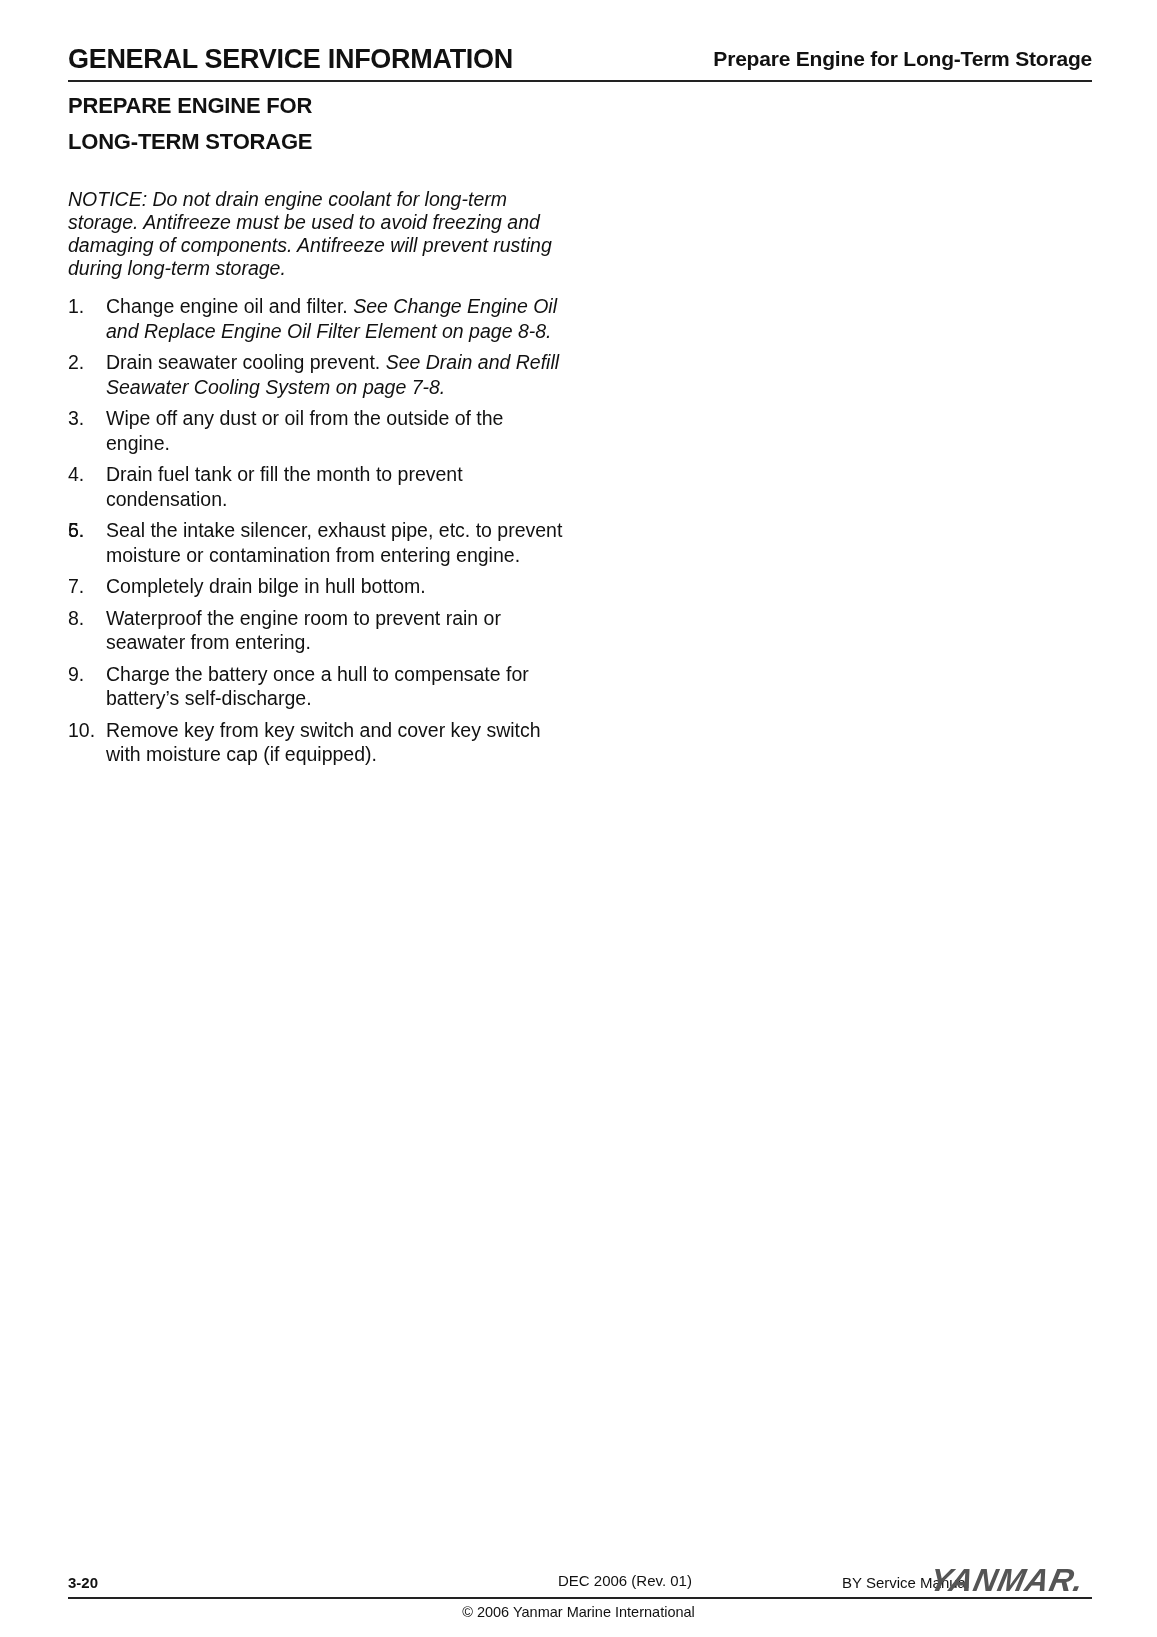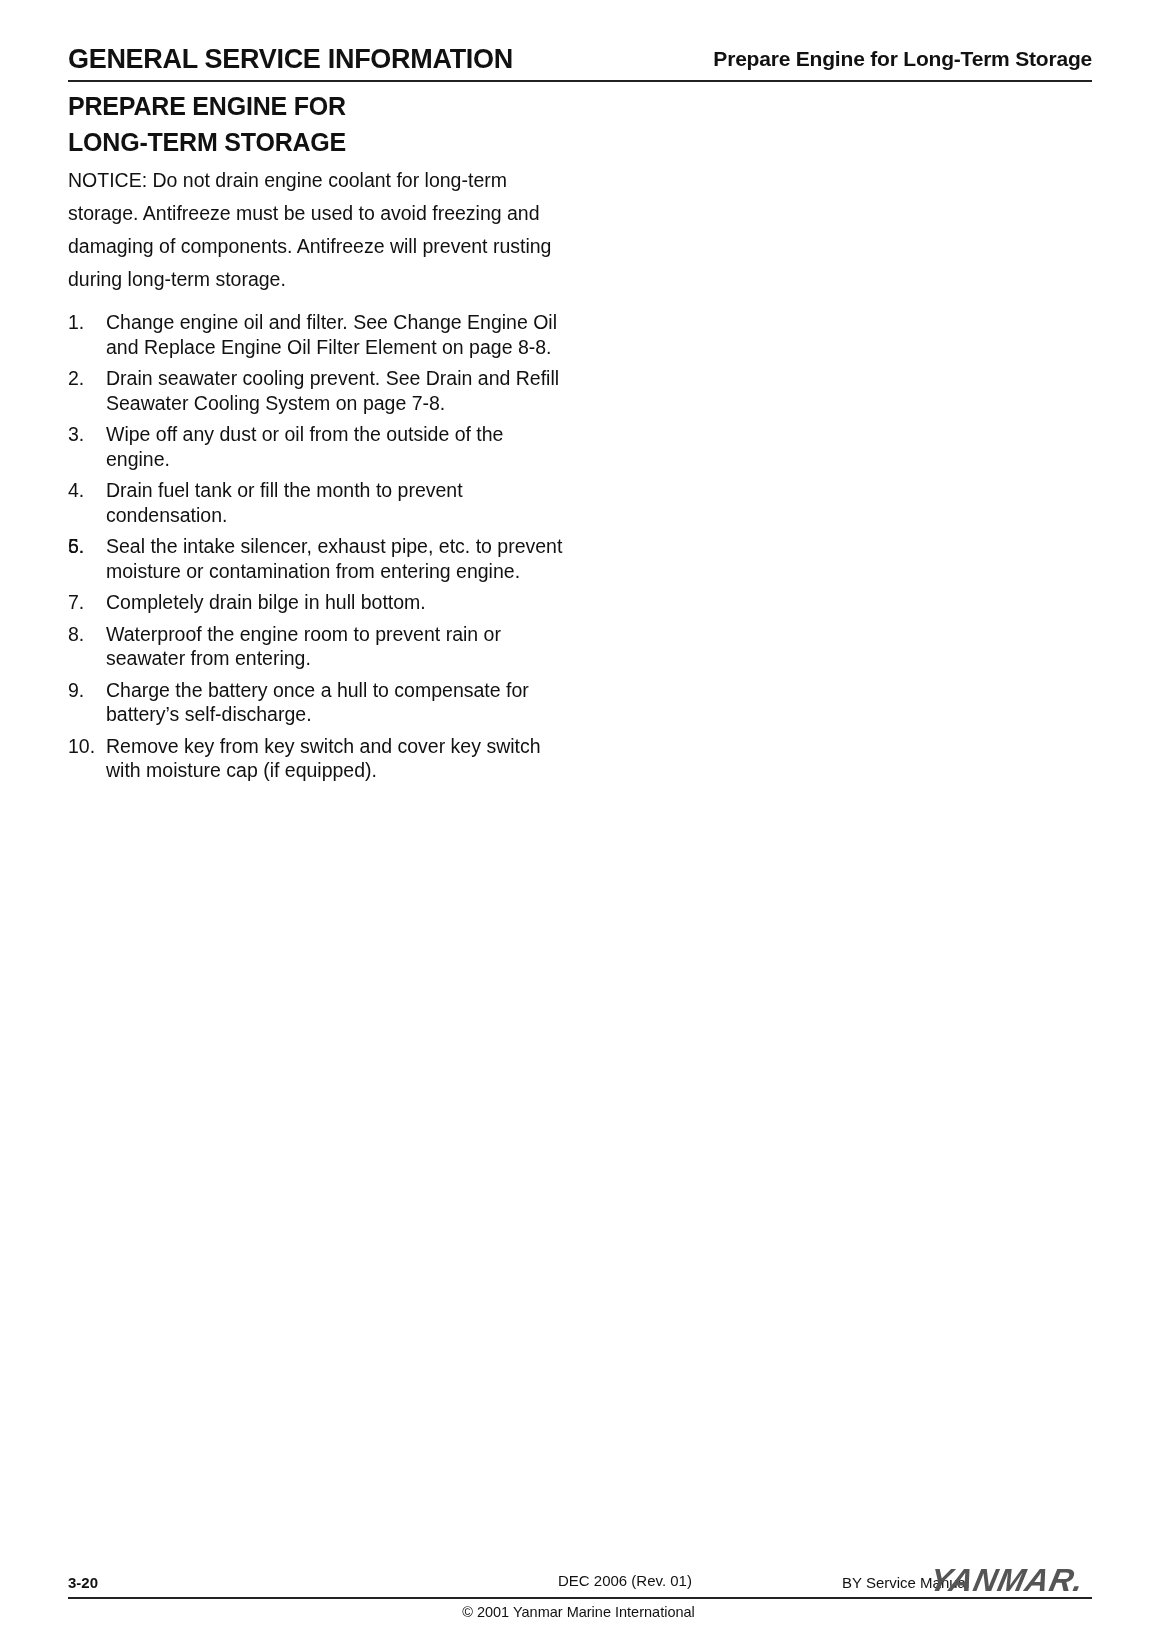--- a/index.html
+++ b/index.html
@@ -5,26 +5,26 @@
   html, body { margin: 0; padding: 0; background: #ffffff; }
   body { width: 1157px; height: 1637px; position: relative; overflow: hidden; color: #111; }
   .page { position: absolute; left: 0; top: 0; width: 989px; height: 1637px; }
 
   .header { position: absolute; left: 68px; top: 44px; width: 1024px; height: 36px; }
   .header-left { position: absolute; left: 0; top: 0; font-family: "Liberation Sans", sans-serif; font-weight: bold; font-size: 27px; letter-spacing: -0.3px; }
   .header-right { position: absolute; right: 0; top: 3px; font-family: "Liberation Sans", sans-serif; font-weight: bold; font-size: 21px; letter-spacing: -0.2px; }
   .header-rule { position: absolute; left: 68px; top: 80px; width: 1024px; height: 0; border-top: 2px solid #222; }
 
   .content { position: absolute; left: 68px; top: 88px; width: 500px; font-family: "Liberation Sans", sans-serif; }
-  .title { font-weight: bold; font-size: 25px; line-height: 36px; margin: 0 0 4px 0; letter-spacing: -0.2px; }
-  .notice { font-size: 19.5px; line-height: 33px; margin: 0 0 14px 0; }
+  .title { font-weight: bold; font-size: 22px; line-height: 36px; margin: 0 0 28px 0; letter-spacing: -0.2px; }
+  .notice { font-style: italic; font-size: 19.5px; line-height: 23px; margin: 0 0 14px 0; }
   .steps { list-style: none; margin: 0; padding: 0; }
   .step { position: relative; padding-left: 38px; font-size: 19.5px; line-height: 24.5px; margin-bottom: 7px; }
   .step-num { position: absolute; left: 0; top: 0; }
-  .ref { }
+  .ref { font-style: italic; }
 
   .footer { position: absolute; left: 68px; top: 1568px; width: 1024px; height: 30px; font-family: "Liberation Sans", sans-serif; }
   .page-num { position: absolute; left: 0; top: 6px; font-weight: bold; font-size: 15px; }
   .date { position: absolute; left: 490px; top: 4px; font-size: 15px; }
   .manual { position: absolute; left: 758px; top: 6px; font-size: 15px; margin-left: 16px; }
   .logo { position: absolute; right: 8px; top: -6px; font-family: "Liberation Sans", sans-serif; font-weight: bold; font-style: italic; font-size: 32px; letter-spacing: 1px; color: #555; transform: skewX(-12deg); }
   .footer-rule { position: absolute; left: 68px; top: 1597px; width: 1024px; border-top: 2px solid #222; }
   .copyright { position: absolute; left: 0; width: 1157px; top: 1604px; text-align: center; font-family: "Liberation Sans", sans-serif; font-size: 14.5px; }
 </style>
 </head>
@@ -59,15 +59,15 @@
     </ol>
   </div>
 
   <div class="footer">
     <div class="page-num">3-20</div>
     <div class="date">DEC 2006 (Rev. 01)</div>
     <div class="manual">BY Service Manual</div>
     <div class="logo">YANMAR.</div>
   </div>
   <div class="footer-rule"></div>
-  <div class="copyright">© 2001 Yanmar Marine International</div>
+  <div class="copyright">© 2006 Yanmar Marine International</div>
 
 </div>
 
 </body></html>

